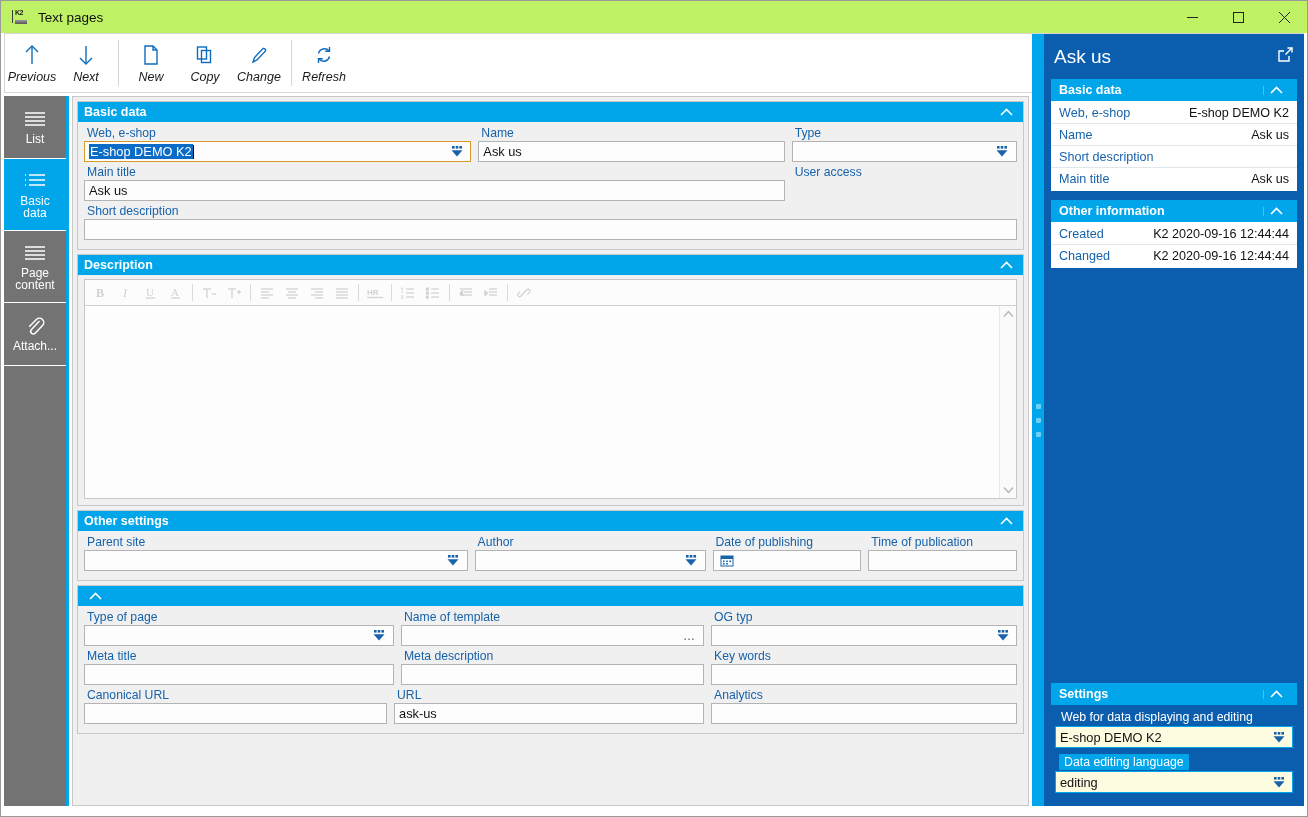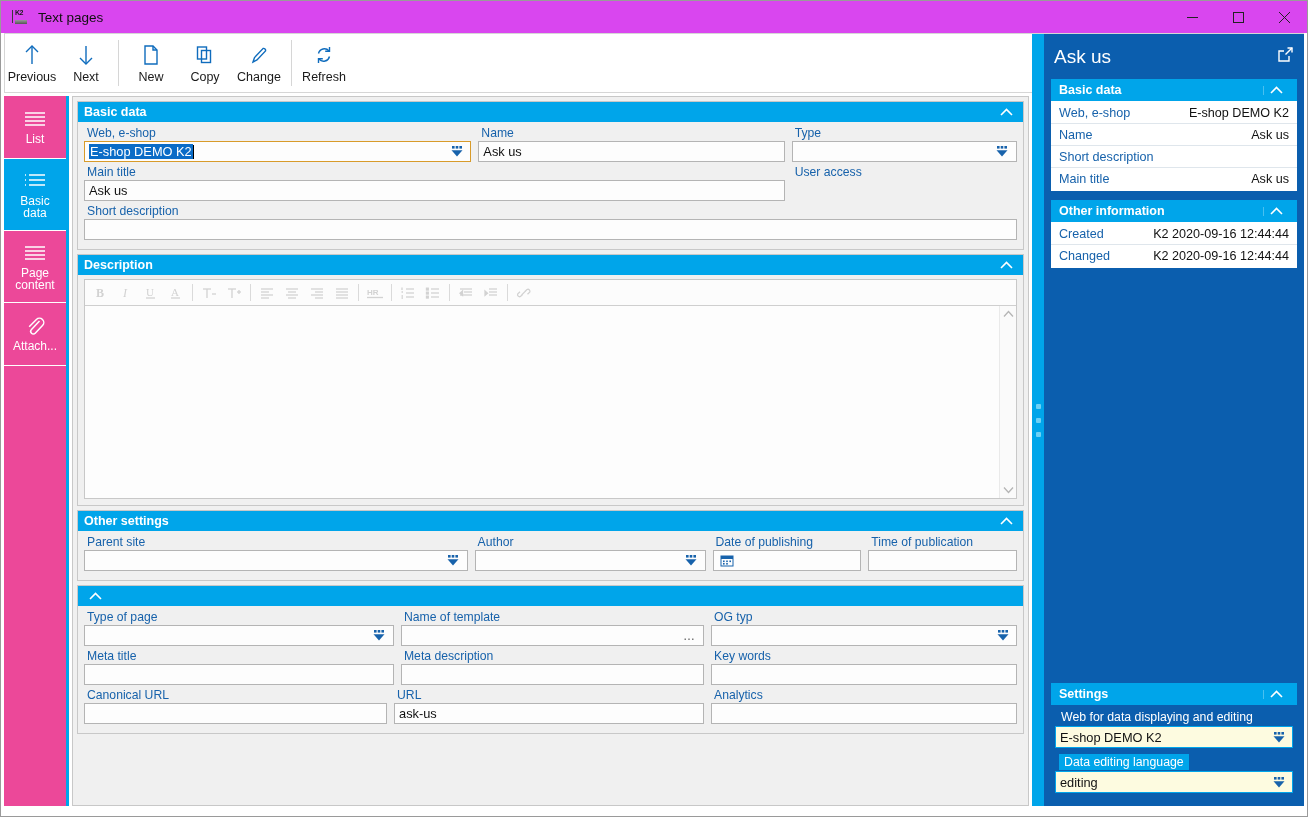--- a/index.html
+++ b/index.html
@@ -14,21 +14,21 @@
     position: relative;
     width: 1308px; height: 817px;
     background: #ffffff;
     border: 1px solid #9a9a9a;
     overflow: hidden;
   }
 
   
   .titlebar {
     position: absolute; top: 0; left: 0; right: 0; height: 32px;
-    background: #d946ef;
+    background: #bef264;
     display: flex; align-items: center;
   }
   .title-ico {
     width: 17px; height: 16px; margin-left: 11px; margin-right: 9px;
     position: relative; flex: none;
   }
   .title-ico .k2 {
     position: absolute; left: 3px; top: 0px;
     font-size: 7px; font-weight: bold; color: #1a1a1a;
     letter-spacing: -0.5px; line-height: 8px;
@@ -50,36 +50,36 @@
   }
   .win-btn svg { display: block; }
 
   
   .toolbar {
     position: absolute; top: 32px; left: 3px; right: 3px; height: 60px;
     background: #ffffff;
     border: 1px solid #d6d6d6;
     display: flex; align-items: stretch;
   }
-  .tb-group { display: flex; align-items: stretch; }
+  .tb-group { display: flex; align-items: stretch; font-style: italic; }
   .tb-btn {
     width: 54px;
     display: flex; flex-direction: column; align-items: center; justify-content: center;
     gap: 2px; cursor: default;
   }
   .tb-btn .ic { height: 26px; display: flex; align-items: center; justify-content: center; }
   .tb-btn .lb { font-size: 12.5px; color: #1a1a1a; white-space: nowrap; }
   .tb-sep { width: 1px; background: #d6d6d6; margin: 6px 5px; }
   .tb-spacer { flex: 1; }
   svg.ico { stroke: #0f6cbd; fill: none; stroke-width: 1.4; }
 
   
   .leftnav {
     position: absolute; left: 3px; top: 95px; bottom: 10px; width: 65px;
-    background: #ec4899;
+    background: #737373;
     border-right: 3px solid #00a5ea;
   }
   .nav-item {
     height: 63px; border-bottom: 1px solid #ffffff;
     display: flex; flex-direction: column; align-items: center; justify-content: center;
     gap: 3px; color: #ffffff; cursor: default;
   }
   .nav-item.active { background: #00a5ea; }
   .nav-item .nic { height: 22px; display: flex; align-items: center; justify-content: center; }
   .nav-item .nlb {

